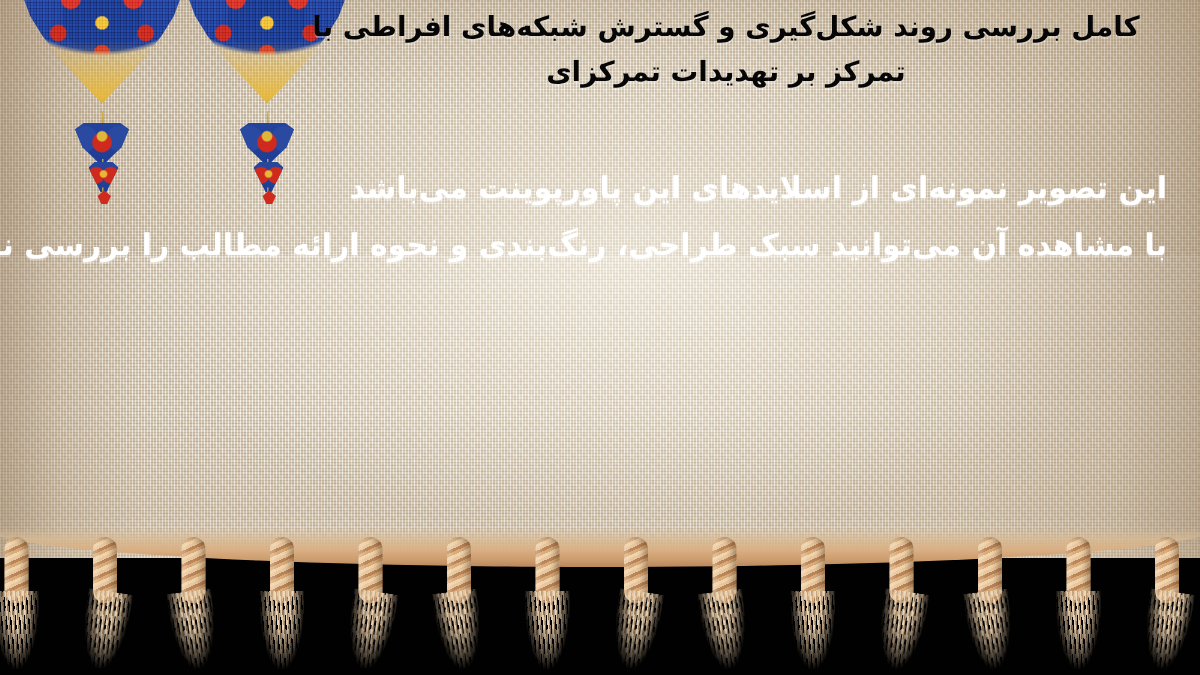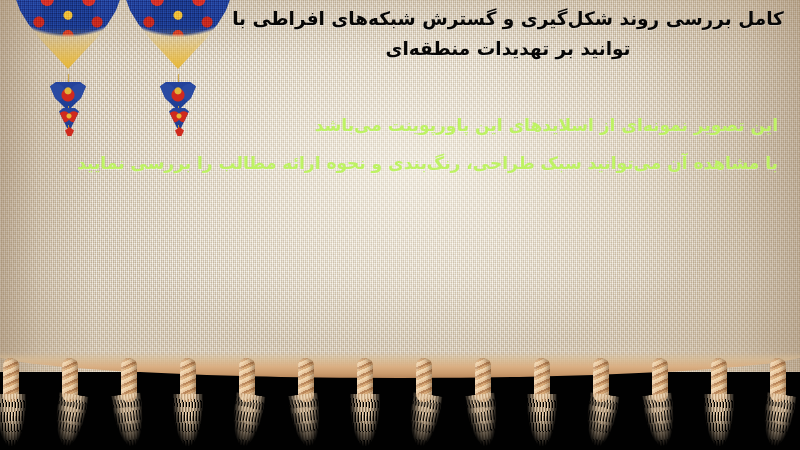--- a/index.html
+++ b/index.html
@@ -236,21 +236,21 @@
     position: absolute;
     left: 51.5px;
     width: 1.5px;
     background: linear-gradient(180deg, #d8ae3b, #b8902c);
     opacity: 0.85;
   }
 
   
   .title-block {
     position: absolute;
-    right: 12px;
+    right: 36px;
     top: 4px;
     width: 560px;
     text-align: center;
     direction: rtl;
   }
   .title-line {
     color: #060606;
     font-size: 18.5px;
     font-weight: bold;
     line-height: 30px;
@@ -260,22 +260,22 @@
   }
   .body-block {
     position: absolute;
     right: 22px;
     top: 106px;
     width: 758px;
     text-align: right;
     direction: rtl;
   }
   .body-line {
-    color: #bef264;
-    font-size: 17px;
+    color: #ffffff;
+    font-size: 20px;
     font-weight: bold;
     line-height: 38px;
     text-shadow: 0 1px 0 rgba(255,255,255,0.28);
     white-space: nowrap;
   }
 </style>
 </head>
 <body>
 
 <div id="slide">
@@ -363,21 +363,21 @@
     <div class="thread" style="top:108px;height:10px;"></div>
     <div class="drop-big"></div>
     <div class="thread" style="top:140px;height:4px;"></div>
     <div class="drop-mid"></div>
     <div class="thread" style="top:159px;height:4px;"></div>
     <div class="drop-small"></div>
   </div>
 
   <div class="title-block">
     <div class="title-line">کامل بررسی روند شکل‌گیری و گسترش شبکه‌های افراطی با</div>
-    <div class="title-line">توانید بر تهدیدات منطقه‌ای</div>
+    <div class="title-line">تمرکز بر تهدیدات تمرکز‌ای</div>
   </div>
 
   <div class="body-block">
     <div class="body-line">این تصویر نمونه‌ای از اسلایدهای این پاورپوینت می‌باشد</div>
     <div class="body-line">با مشاهده آن می‌توانید سبک طراحی، رنگ‌بندی و نحوه ارائه مطالب را بررسی نمایید</div>
   </div>
 
 </div>
 
 </body></html>

